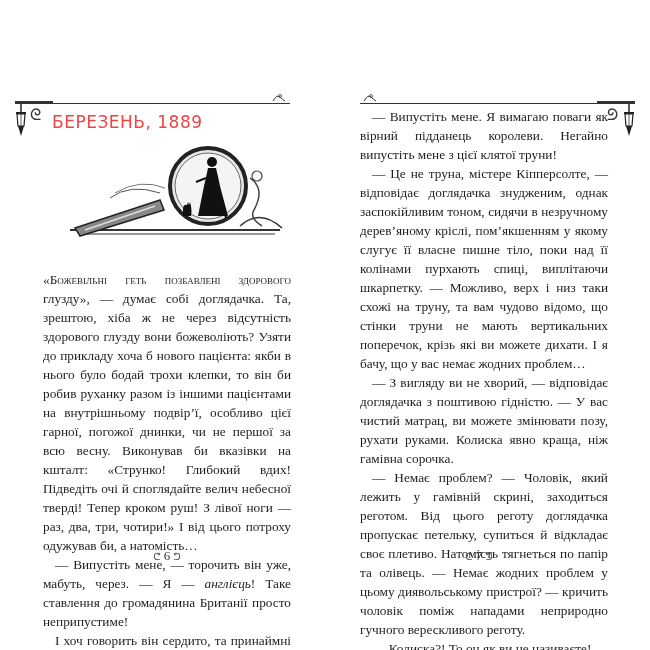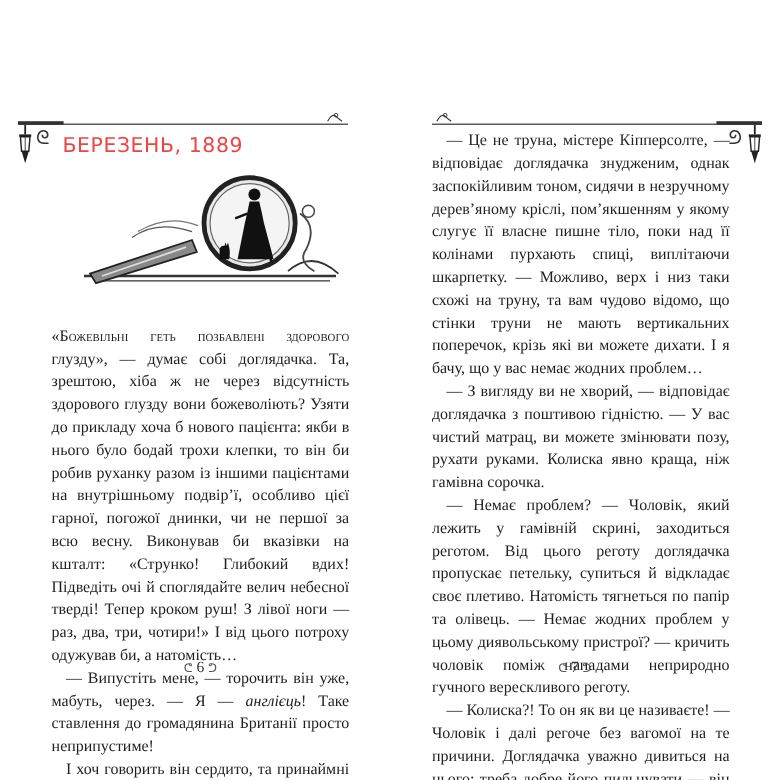--- a/index.html
+++ b/index.html
@@ -107,20 +107,21 @@
     <svg class="lamp" viewBox="0 0 14 36">
       <line x1="7" y1="0" x2="7" y2="8" stroke="#222" stroke-width="1.5"></line>
       <path d="M3 10 L11 10 L10 22 L4 22 Z" fill="none" stroke="#222" stroke-width="1.2"></path>
       <rect x="2" y="8" width="10" height="2" fill="#222"></rect>
       <line x1="7" y1="10" x2="7" y2="22" stroke="#222" stroke-width="0.7"></line>
       <path d="M4 22 L7 32 L10 22" fill="#222"></path>
     </svg>
     <div class="curl">ᘓ</div>
 
     <div class="text">
+      <p>— Випустіть мене. Я вимагаю поваги як вірний підданець королеви. Негайно випустіть мене з цієї клятої труни!</p>
       <p>— Це не труна, містере Кіпперсолте, — відповідає доглядачка знудженим, однак заспокійливим тоном, сидячи в незручному дерев’яному кріслі, пом’якшенням у якому слугує її власне пишне тіло, поки над її колінами пурхають спиці, виплітаючи шкарпетку. — Можливо, верх і низ таки схожі на труну, та вам чудово відомо, що стінки труни не мають вертикальних поперечок, крізь які ви можете дихати. І я бачу, що у вас немає жодних проблем…</p>
       <p>— З вигляду ви не хворий, — відповідає доглядачка з поштивою гідністю. — У вас чистий матрац, ви можете змінювати позу, рухати руками. Колиска явно краща, ніж гамівна сорочка.</p>
       <p>— Немає проблем? — Чоловік, який лежить у гамівній скрині, заходиться реготом. Від цього реготу доглядачка пропускає петельку, супиться й відкладає своє плетиво. Натомість тягнеться по папір та олівець. — Немає жодних проблем у цьому диявольському пристрої? — кричить чоловік поміж нападами неприродно гучного верескливого реготу.</p>
       <p>— Колиска?! То он як ви це називаєте! — Чоловік і далі регоче без вагомої на те причини. Доглядачка уважно дивиться на нього: треба добре його пильнувати — він на диво прудкий</p>
     </div>
 
     <div class="folio">
       <span class="orn">ᕦ</span>
       <span>7</span>
       <span class="orn">ᕤ</span>

